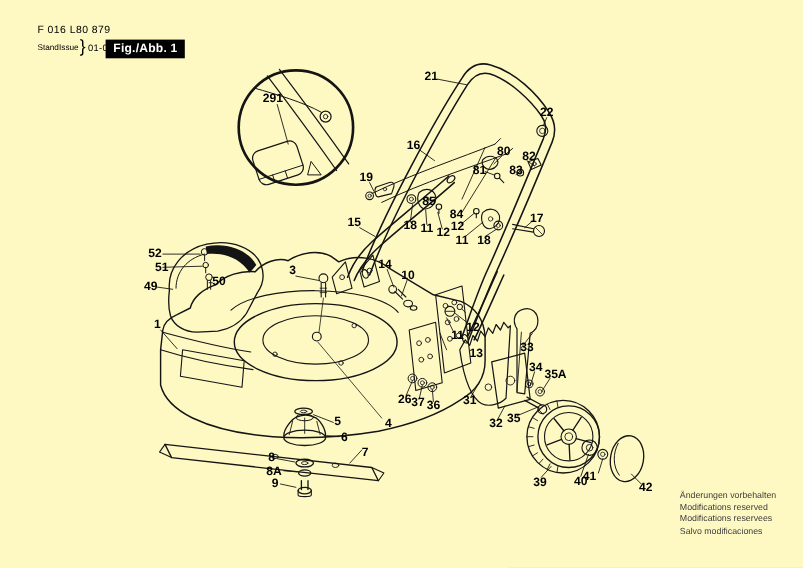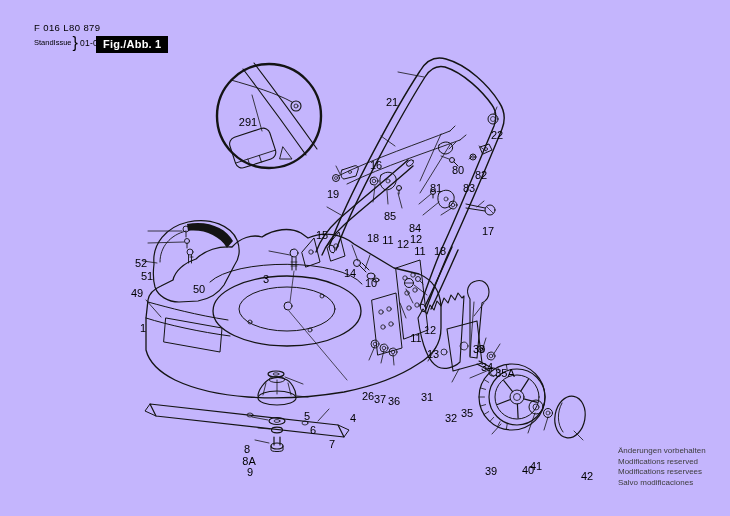--- a/index.html
+++ b/index.html
@@ -1,34 +1,34 @@
 <!DOCTYPE html>
 <html><head>
 <meta charset="utf-8">
 <style>
   html,body{margin:0;padding:0;background:#e8e8e8;}
   .page{
-    position:relative;width:730px;height:516px;background:#c4b5fd;
+    position:relative;width:730px;height:516px;background:#fef9c3;
     font-family:"Liberation Sans",sans-serif;overflow:hidden;margin:0 auto;
   }
   .art{position:absolute;left:0;top:0;}
   
   .doc-number{position:absolute;left:34px;top:22px;font-size:9.5px;letter-spacing:.4px;color:#000;}
   .si-row{position:absolute;left:34px;top:35px;display:flex;align-items:center;color:#000;}
   .si-col{display:flex;flex-direction:row;line-height:7.5px;font-size:7.5px;}
   .brace{font-size:16px;font-weight:400;margin:0 2px 0 1px;line-height:16px;}
   .date{font-size:8.5px;letter-spacing:.3px;}
   .figbox{
     position:absolute;left:96px;top:36px;background:#000;color:#fff;
     font-size:11px;font-weight:bold;padding:2px 7px 3px 7px;letter-spacing:.2px;
   }
   
   .plabel{
     position:absolute;transform:translate(-50%,-50%);
-    font-size:11px;font-weight:normal;color:#000;white-space:nowrap;line-height:11px;margin-top:32px;
+    font-size:11px;font-weight:bold;color:#000;white-space:nowrap;line-height:11px;
   }
   
   .legal{
     position:absolute;left:618px;top:446px;font-size:8px;line-height:10.5px;color:#3c3c3c;
   }
   svg *{vector-effect:non-scaling-stroke;}
 </style>
 </head>
 <body>
 

